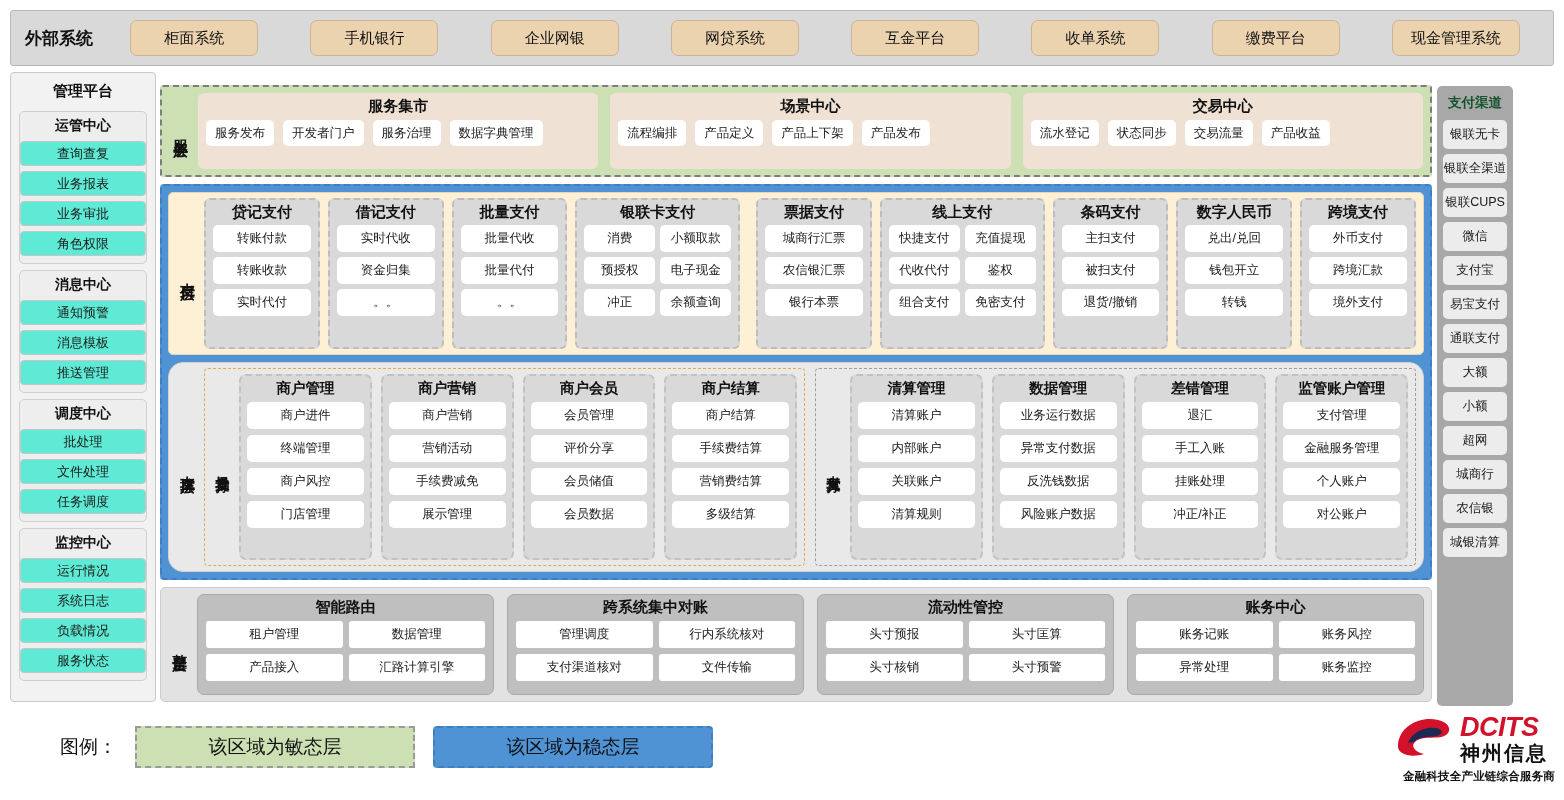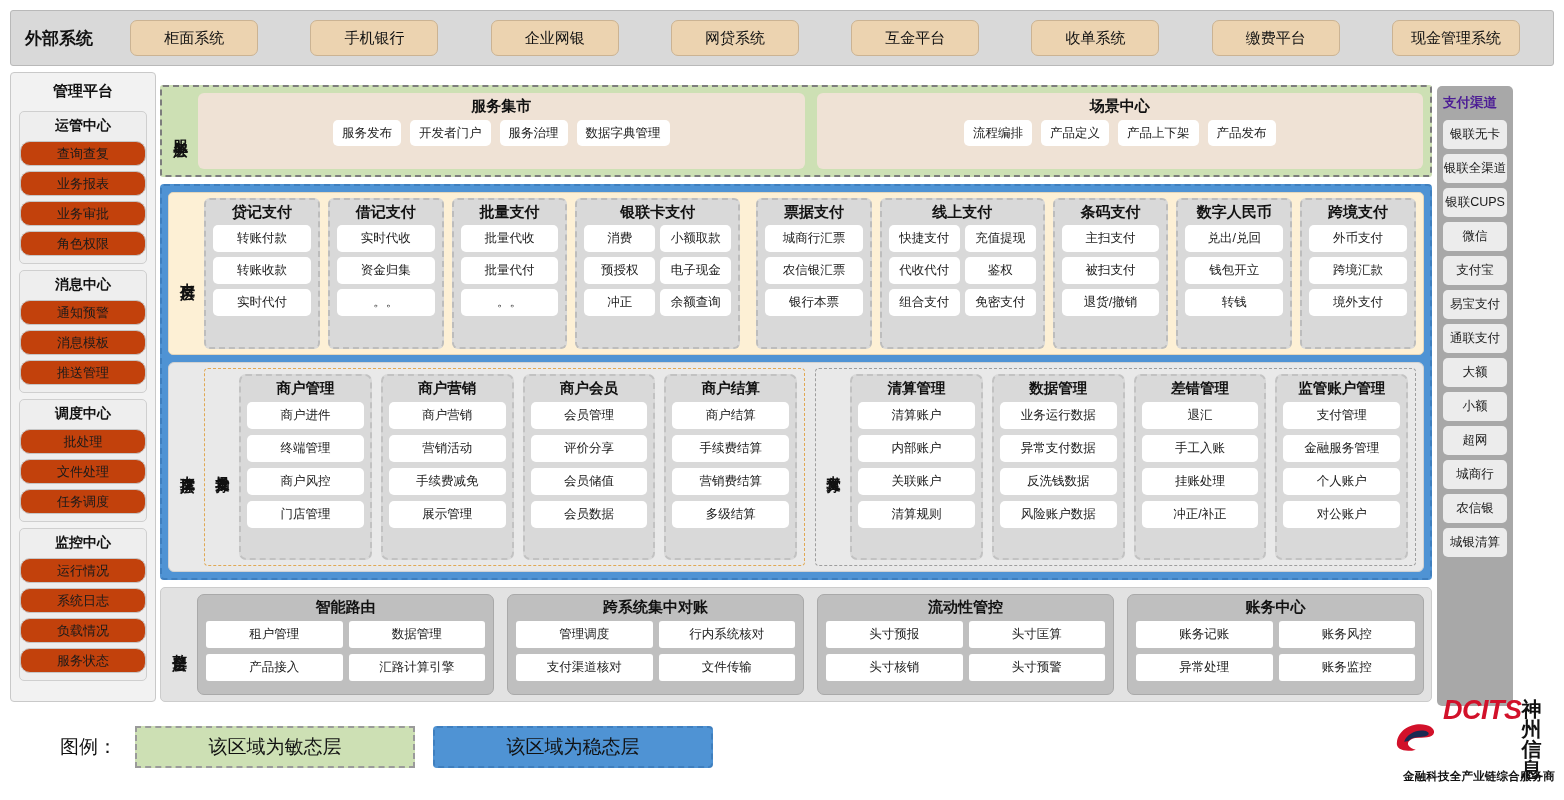--- a/index.html
+++ b/index.html
@@ -31,32 +31,32 @@
     background:#f2f2f2; border:1px solid #c9c9c9; border-radius:4px;
     padding:6px 8px; display:flex; flex-direction:column; gap:6px;
   }
   .left-title{ font-size:15px; font-weight:bold; text-align:center; padding:3px 0 4px; color:#111; }
   .lp-group{
     background:#eeeeee; border:1px solid #cfcfcf; border-radius:5px;
     padding:5px 0 7px; display:flex; flex-direction:column; gap:5px;
   }
   .lp-group-title{ font-size:14px; font-weight:bold; text-align:center; color:#111; margin-bottom:1px; }
   .lp-item{
-    background:#c2410c; border:1px solid #c6c6c6; border-radius:10px;
+    background:#5eead4; border:1px solid #c6c6c6; border-radius:4px;
     height:25px; display:flex; align-items:center; justify-content:center;
     font-size:13px; color:#1a1a1a;
   }
 
   
   .right-panel{
     position:absolute; left:1437px; top:86px; width:76px; height:620px;
     background:#a8a8a8; border-radius:5px; padding:6px 6px;
     display:flex; flex-direction:column; gap:5px;
   }
-  .right-title{ font-size:13.5px; font-weight:bold; color:#4c1d95; text-align:left; padding:2px 0 3px; }
+  .right-title{ font-size:13.5px; font-weight:bold; color:#14532d; text-align:center; padding:2px 0 3px; }
   .rp-item{
     background:#ececec; border-radius:5px; height:29px;
     display:flex; align-items:center; justify-content:center;
     font-size:12.5px; color:#1a1a1a; white-space:nowrap;
   }
 
   
   .center{ position:absolute; left:160px; top:72px; width:1272px; height:630px; display:flex; flex-direction:column; gap:7px; }
 
   
@@ -70,21 +70,21 @@
     display:flex; align-items:center; justify-content:center;
     flex:0 0 auto; width:22px; padding:0 1px;
   }
   .vlabel.small{ font-size:14px; letter-spacing:1px; }
   .svc-groups{ flex:1; display:flex; gap:12px; }
   .svc-group{
     flex:1; background:#efe2d5; border-radius:6px; padding:4px 8px 7px;
     display:flex; flex-direction:column; align-items:center; gap:4px;
   }
   .svc-group-title{ font-size:15px; font-weight:bold; color:#111; }
-  .svc-chips{ display:flex; gap:9px; justify-content:center; flex-wrap:nowrap; width:100%; }
+  .svc-chips{ display:flex; gap:9px; flex-wrap:nowrap; width:100%; }
   .svc-chip{
     background:#ffffff; border-radius:5px; height:26px; padding:0 9px;
     display:flex; align-items:center; justify-content:center;
     font-size:12.5px; color:#1a1a1a; white-space:nowrap;
   }
 
   
   .stable{
     background:#4f93d4; border:2px dashed #3f7fbe; border-radius:4px;
     padding:6px; display:flex; flex-direction:column; gap:7px; flex:0 0 auto;
@@ -105,21 +105,21 @@
   .pay-cells.c1{ grid-template-columns:1fr; }
   .pay-cells.c2{ grid-template-columns:1fr 1fr; }
   .cell{
     background:#ffffff; border-radius:5px; height:27px; padding:0 6px;
     display:flex; align-items:center; justify-content:center;
     font-size:12.5px; color:#1a1a1a; white-space:nowrap;
   }
 
   
   .sup-layer{
-    background:#e9e9e9; border:1px solid #d2d2d2; border-radius:6px;
+    background:#e9e9e9; border:1px solid #d2d2d2; border-radius:15px;
     padding:5px 7px; display:flex; align-items:stretch; gap:6px; height:210px;
   }
   .sup-halves{ flex:1; display:flex; gap:10px; }
   .sup-box{
     flex:1; border-radius:4px; padding:5px 7px; display:flex; align-items:stretch; gap:5px;
   }
   .sup-box.scene{ border:1px dashed #e0a955; background:transparent; }
   .sup-box.paysup{ border:1px dashed #9e9e9e; background:transparent; }
   .sup-groups{ flex:1; display:flex; gap:9px; }
   .sup-group{
@@ -153,21 +153,21 @@
   .legend-chip{
     height:42px; width:280px; display:flex; align-items:center; justify-content:center;
     font-size:19px; color:#111;
   }
   .legend-chip.agile{ background:#cde0b4; border:2px dashed #9a9a9a; }
   .legend-chip.stable{ background:#4f93d4; border:2px dashed #3f7fbe; }
 
   
   .logo{ position:absolute; left:1394px; top:710px; width:170px; height:84px; }
   .logo-row{ display:flex; align-items:center; gap:4px; height:56px; }
-  .logo-text{ display:flex; flex-direction:row; line-height:1; }
+  .logo-text{ display:flex; flex-direction:column; line-height:1; }
   .logo-en{ font-size:27px; font-weight:bold; color:#d2112a; letter-spacing:-0.5px; font-style:italic; }
   .logo-cn{ font-size:20px; font-weight:bold; color:#111; letter-spacing:2px; margin-top:2px; }
   .logo-tag{ font-size:11.5px; font-weight:bold; color:#111; text-align:center; margin-top:3px; letter-spacing:0.2px; }
 </style>
 </head>
 <body>
 
 <div class="page">
 
   <div class="topbar">
@@ -230,20 +230,29 @@
               <div class="svc-chip">数据字典管理</div>
             </div>
           </div>
           <div class="svc-group">
             <div class="svc-group-title">场景中心</div>
             <div class="svc-chips">
               <div class="svc-chip">流程编排</div>
               <div class="svc-chip">产品定义</div>
               <div class="svc-chip">产品上下架</div>
               <div class="svc-chip">产品发布</div>
+            </div>
+          </div>
+          <div class="svc-group">
+            <div class="svc-group-title">交易中心</div>
+            <div class="svc-chips">
+              <div class="svc-chip">流水登记</div>
+              <div class="svc-chip">状态同步</div>
+              <div class="svc-chip">交易流量</div>
+              <div class="svc-chip">产品收益</div>
             </div>
           </div>
         </div>
     </div>
 
     <div class="stable">
 
       <div class="pay-layer">
         <div class="vlabel">支付层</div>
         <div class="pay-groups" id="pay-groups">

